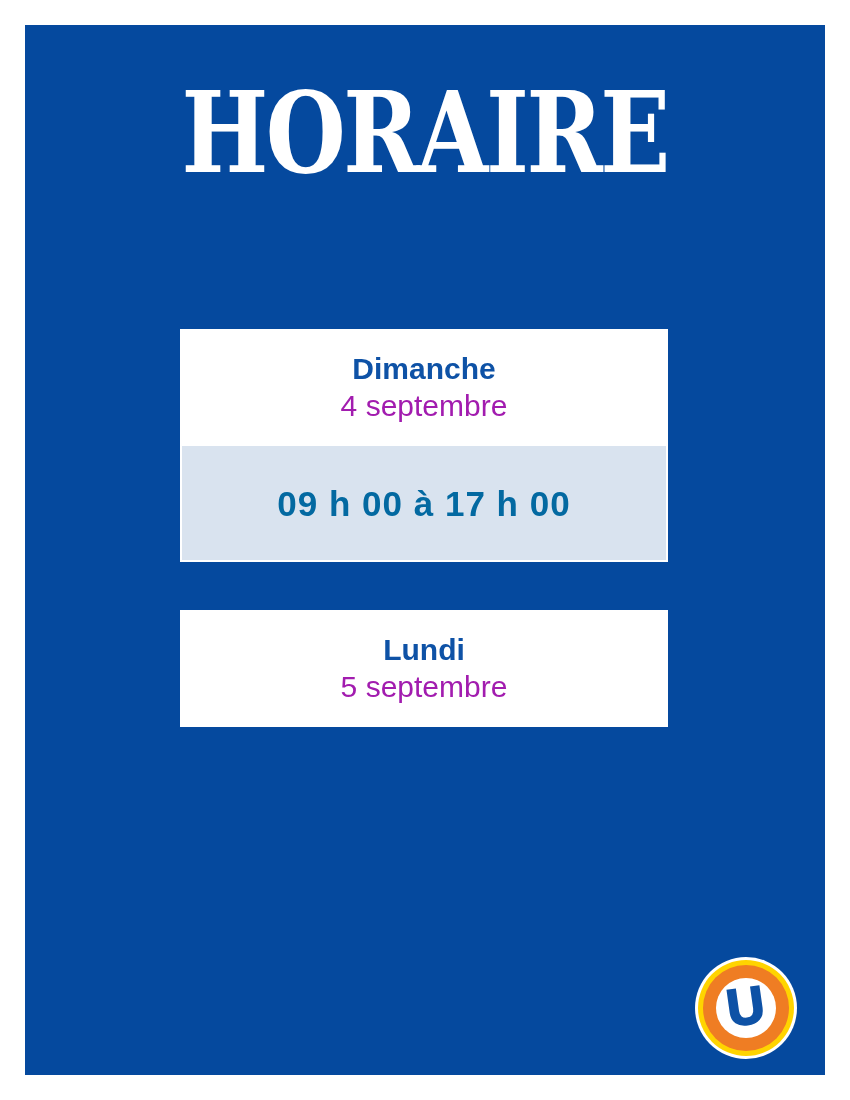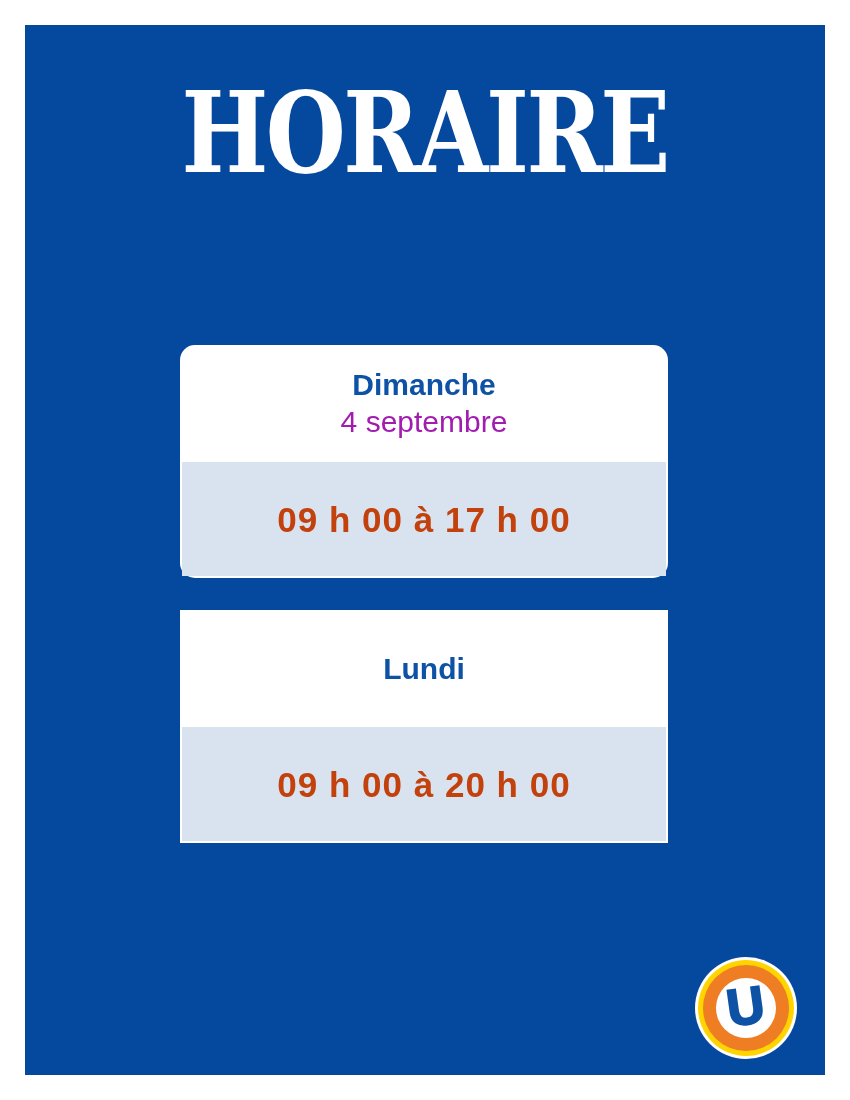--- a/index.html
+++ b/index.html
@@ -58,21 +58,21 @@
     white-space: nowrap;
   }
 
   
   .card {
     position: absolute;
     left: 155px;
     width: 488px;
     background: #ffffff;
   }
-  .card-1 { top: 320px; border-radius: 15px; }
+  .card-1 { top: 304px; }
   .card-2 { top: 585px; }
 
   .card-header {
     height: 117px;
     display: flex;
     flex-direction: column;
     align-items: center;
     justify-content: center;
     gap: 7px;
   }
@@ -92,21 +92,21 @@
     height: 114px;
     margin: 0 2px 2px 2px;
     background: #D9E3EF;
     display: flex;
     align-items: center;
     justify-content: center;
   }
   .hours-text {
     font-size: 35px;
     font-weight: 700;
-    color: #c2410c;
+    color: #0369a1;
     letter-spacing: 1px;
     line-height: 1;
   }
 
   
   .logo {
     position: absolute;
     left: 670px; top: 932px;
     width: 102px; height: 102px;
     border-radius: 50%;
@@ -156,23 +156,21 @@
         <div class="card-date">4 septembre</div>
       </div>
       <div class="card-hours">
         <div class="hours-text">09 h 00 à 17 h 00</div>
       </div>
     </div>
 
     <div class="card card-2">
       <div class="card-header">
         <div class="card-day">Lundi</div>
-      </div>
-      <div class="card-hours">
-        <div class="hours-text">09 h 00 à 20 h 00</div>
+        <div class="card-date">5 septembre</div>
       </div>
     </div>
 
     <div class="logo">
       <div class="ring-yellow"></div>
       <div class="ring-orange"></div>
       <div class="center-disc">
         <span class="u-letter">U</span>
       </div>
     </div>

